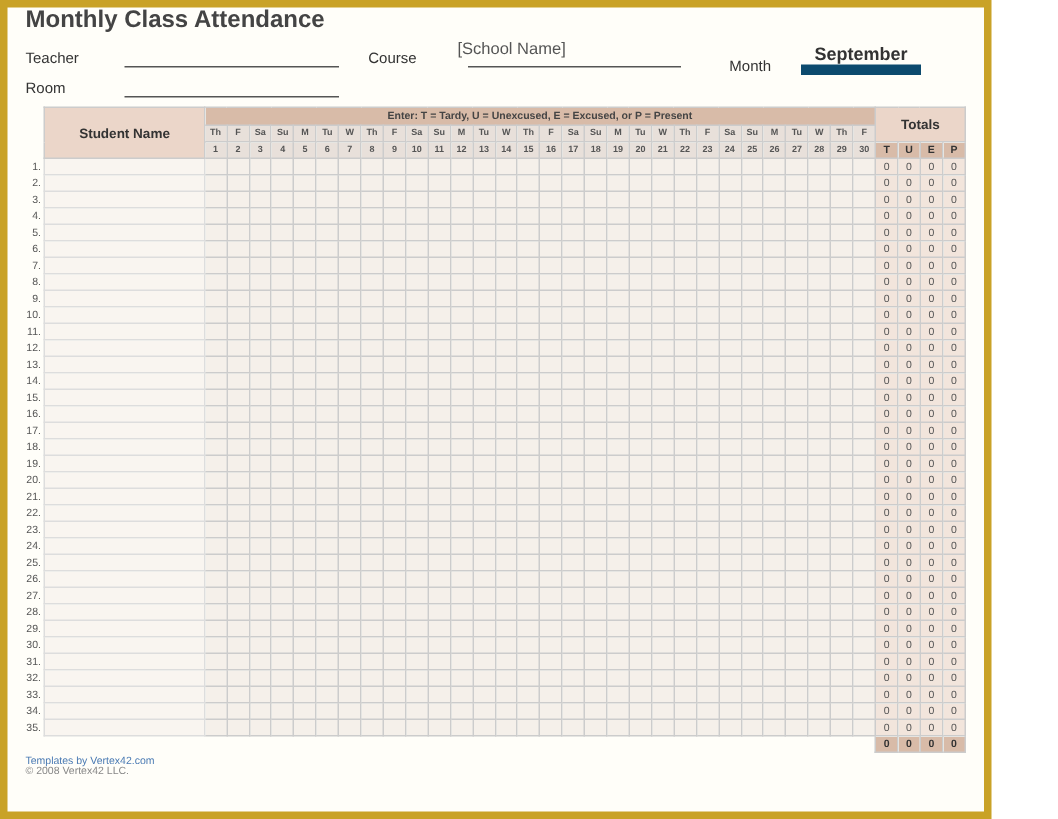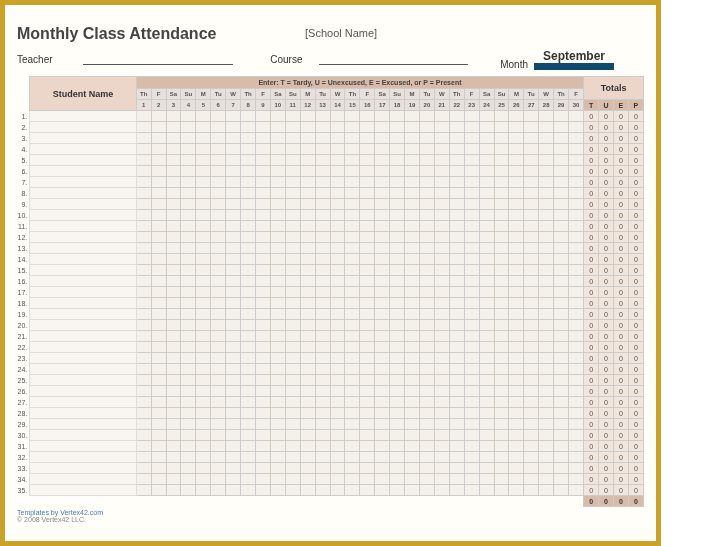--- a/index.html
+++ b/index.html
@@ -5,21 +5,21 @@
   * { box-sizing: border-box; }
   body {
     margin: 0;
     font-family: Arial, Helvetica, sans-serif;
     background: #fff;
   }
   .page {
     width: 661px;
     height: 546px;
     border: 5px solid #c9a227;
-    padding: 20px 12px;
+    padding: 0 12px;
     position: relative;
     background: #fffef9;
   }
   .title {
     font-size: 16px;
     font-weight: bold;
     color: #444;
     margin-bottom: 6px;
   }
   .school {
@@ -29,32 +29,32 @@
     font-size: 11px;
     color: #555;
   }
   .header-fields {
     display: flex;
     font-size: 10px;
     color: #333;
     margin-bottom: 2px;
   }
   .field-group-left { width: 240px; }
-  .field-group-mid { width: 240px; text-align: right; }
+  .field-group-mid { width: 240px; }
   .field-group-right { flex: 1; text-align: right; padding-right: 30px; }
   .field-row { display: flex; align-items: flex-end; margin-bottom: 4px; height: 16px; gap: 16px; }
   .field-label { width: 50px; }
   .field-line {
     flex: 1;
     border-bottom: 1px solid #555;
     height: 14px;
     margin-right: 20px;
   }
   .field-group-right .pair { display: flex; justify-content: flex-end; align-items: flex-end; margin-bottom: 4px; }
-  .field-group-right .lbl { width: 40px; text-align: right; margin-right: 6px; }
+  .field-group-right .lbl { width: 40px; text-align: right; margin-right: 20px; }
   .field-group-right .val {
     width: 80px;
     border-bottom: 7px solid #0c4a6e;
     font-weight: bold;
     font-size: 12px;
     text-align: center;
   }
   table {
     border-collapse: collapse;
     width: 100%;
@@ -147,20 +147,24 @@
 <body>
 
 <div class="page">
   <div class="title">Monthly Class Attendance</div>
   <div class="school">[School Name]</div>
 
   <div class="header-fields">
     <div class="field-group-left">
       <div class="field-row">
         <span class="field-label">Teacher</span>
+        <span class="field-line"></span>
+      </div>
+      <div class="field-row">
+        <span class="field-label">Room</span>
         <span class="field-line"></span>
       </div>
     </div>
     <div class="field-group-mid">
       <div class="field-row">
         <span class="field-label">Course</span>
         <span class="field-line"></span>
       </div>
     </div>
     <div class="field-group-right">

